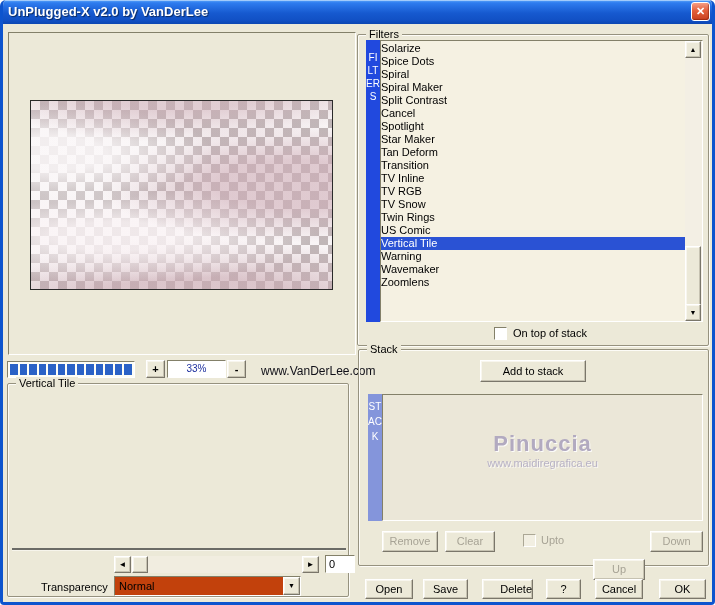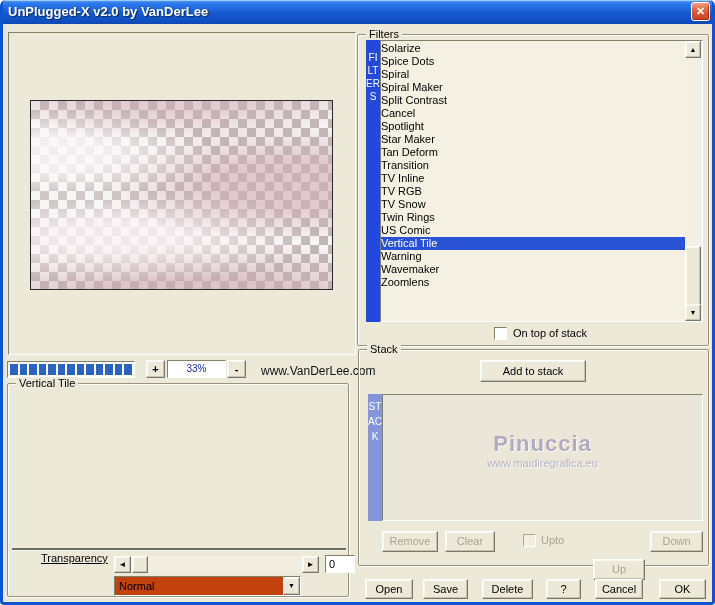--- a/index.html
+++ b/index.html
@@ -67,21 +67,21 @@
   #plus-btn{position:absolute;left:143px;top:336px;width:19px;height:18px;line-height:16px;font-weight:bold;}
   #minus-btn{position:absolute;left:224px;top:336px;width:19px;height:18px;line-height:16px;font-weight:bold;}
   #pct-field{
     position:absolute;left:164px;top:336px;width:59px;height:18px;background:#FFFFFF;
     color:var(--value-text,#1D2F9E);font-size:10px;text-align:center;line-height:16px;
   }
   #site-label{left:258px;top:340px;font-size:12px;color:#101018;}
   
   #vt-group{left:4px;top:359px;width:342px;height:214px;}
   #vt-divider{position:absolute;left:9px;top:524px;width:334px;height:2px;background:#6B6B66;box-shadow:0 1px 0 #F7F5EC;}
-  #transp-label{left:38px;top:528px;text-decoration:underline;}
+  #transp-label{left:38px;top:557px;}
   #hscroll{position:absolute;left:111px;top:532px;width:205px;height:17px;background:#F1EDE0;}
   .sb-h-btn{position:absolute;top:0;width:17px;height:17px;font-size:8px;line-height:15px;}
   #hs-left{left:0;}
   #hs-right{right:0;}
   #hs-thumb{position:absolute;left:18px;top:0;width:16px;height:17px;cursor:grab;}
   #transp-value{
     position:absolute;left:322px;top:531px;width:30px;height:18px;background:#fff;
     font-size:11px;line-height:16px;padding-left:3px;color:#000;
   }
   #blend-combo{position:absolute;left:111px;top:552px;width:187px;height:20px;background:#c2410c;cursor:pointer;}
@@ -118,21 +118,21 @@
   #remove-btn{position:absolute;left:379px;top:507px;width:56px;height:21px;line-height:19px;}
   #clear-btn{position:absolute;left:442px;top:507px;width:50px;height:21px;line-height:19px;}
   #upto-box{position:absolute;left:520px;top:510px;width:13px;height:13px;background:#F2EFE2;border-color:#ABA795 #fff #fff #ABA795;}
   #upto-label{left:538px;top:510px;color:var(--disabled-text,#A7A395);}
   #up-btn{position:absolute;left:590px;top:507px;width:52px;height:21px;line-height:19px;margin-top:28px;}
   #down-btn{position:absolute;left:647px;top:507px;width:53px;height:21px;line-height:19px;}
   
   .footer-btn{position:absolute;top:555px;height:20px;line-height:18px;}
   #open-btn{left:362px;width:48px;}
   #save-btn{left:420px;width:45px;}
-  #delete-btn{left:479px;width:51px;}
+  #delete-btn{left:479px;width:51px;text-align:right;}
   #help-btn{left:543px;width:35px;}
   #cancel-btn{left:592px;width:48px;}
   #ok-btn{left:656px;width:47px;}
 </style>
 </head>
 <body>
 
 <div id="window">
   <div id="titlebar">
     <span id="title-text">UnPlugged-X v2.0 by VanDerLee</span>

